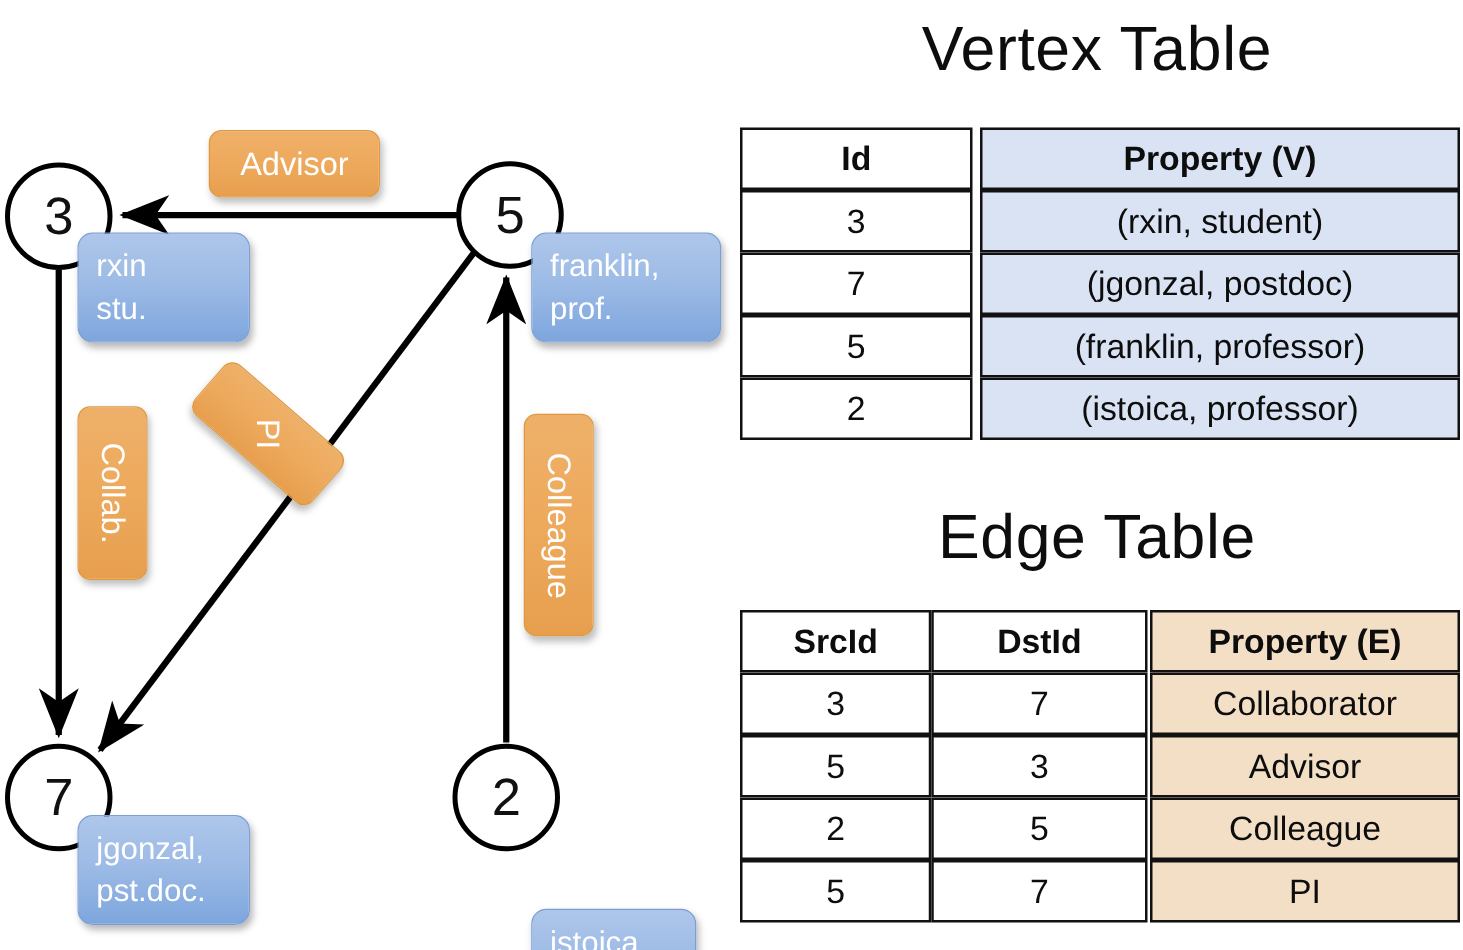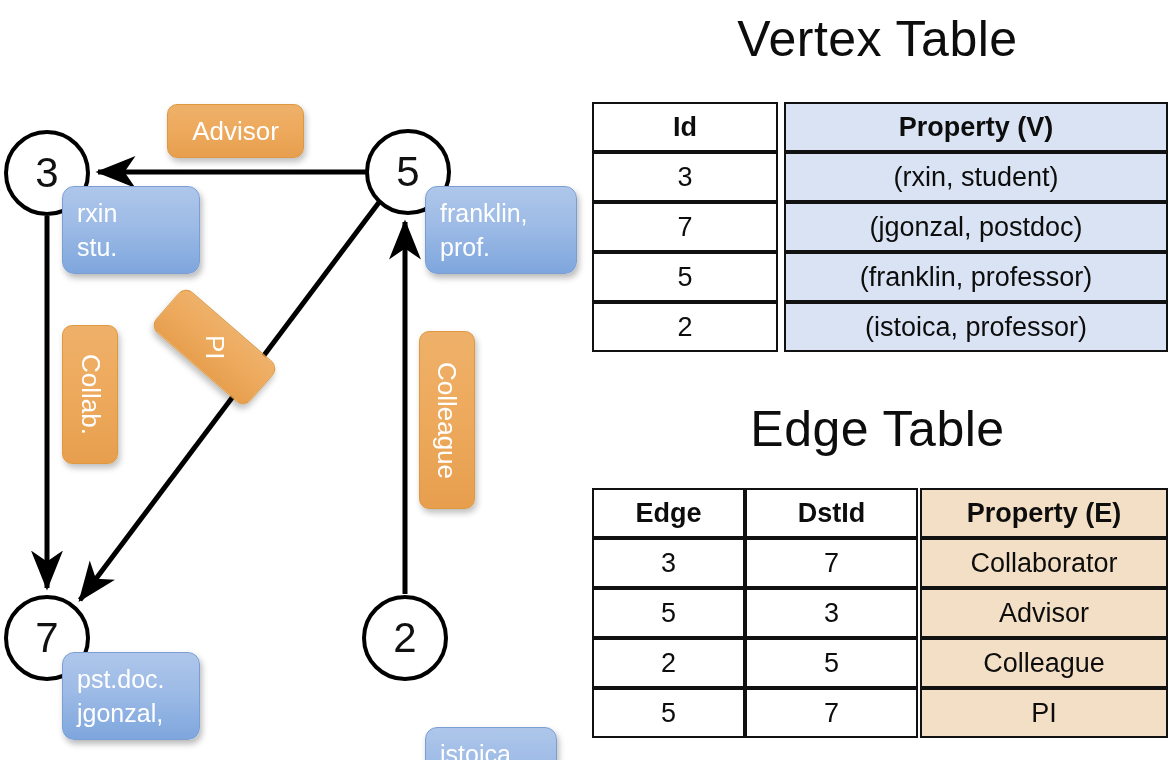--- a/index.html
+++ b/index.html
@@ -198,22 +198,22 @@
 
   <div class="prop-box" id="prop-rxin">
     <span class="line">rxin</span>
     <span class="line">stu.</span>
   </div>
   <div class="prop-box" id="prop-franklin">
     <span class="line">franklin,</span>
     <span class="line">prof.</span>
   </div>
   <div class="prop-box" id="prop-jgonzal">
+    <span class="line">jgonzal,</span>
     <span class="line">pst.doc.</span>
-    <span class="line">jgonzal,</span>
   </div>
   <div class="prop-box" id="prop-istoica">
     <span class="line">istoica</span>
     <span class="line">prof.</span>
   </div>
 
   <div class="edge-chip" id="chip-advisor">
     <span class="vtext">Advisor</span>
   </div>
   <div class="edge-chip" id="chip-collab">
@@ -268,21 +268,21 @@
 
 <table class="tbl" id="edge-table">
   <colgroup>
     <col class="c-src">
       <col class="c-dst">
       <col class="c-gap">
       <col class="c-prop">
   </colgroup>
   <tbody>
     <tr>
-      <td class="hdr">Edge</td>
+      <td class="hdr">SrcId</td>
       <td class="hdr">DstId</td>
       <td class="gap"></td>
       <td class="hdr orange">Property (E)</td>
     </tr>
     <tr>
       <td>3</td>
       <td>7</td>
       <td class="gap"></td>
       <td class="orange">Collaborator</td>
     </tr>

